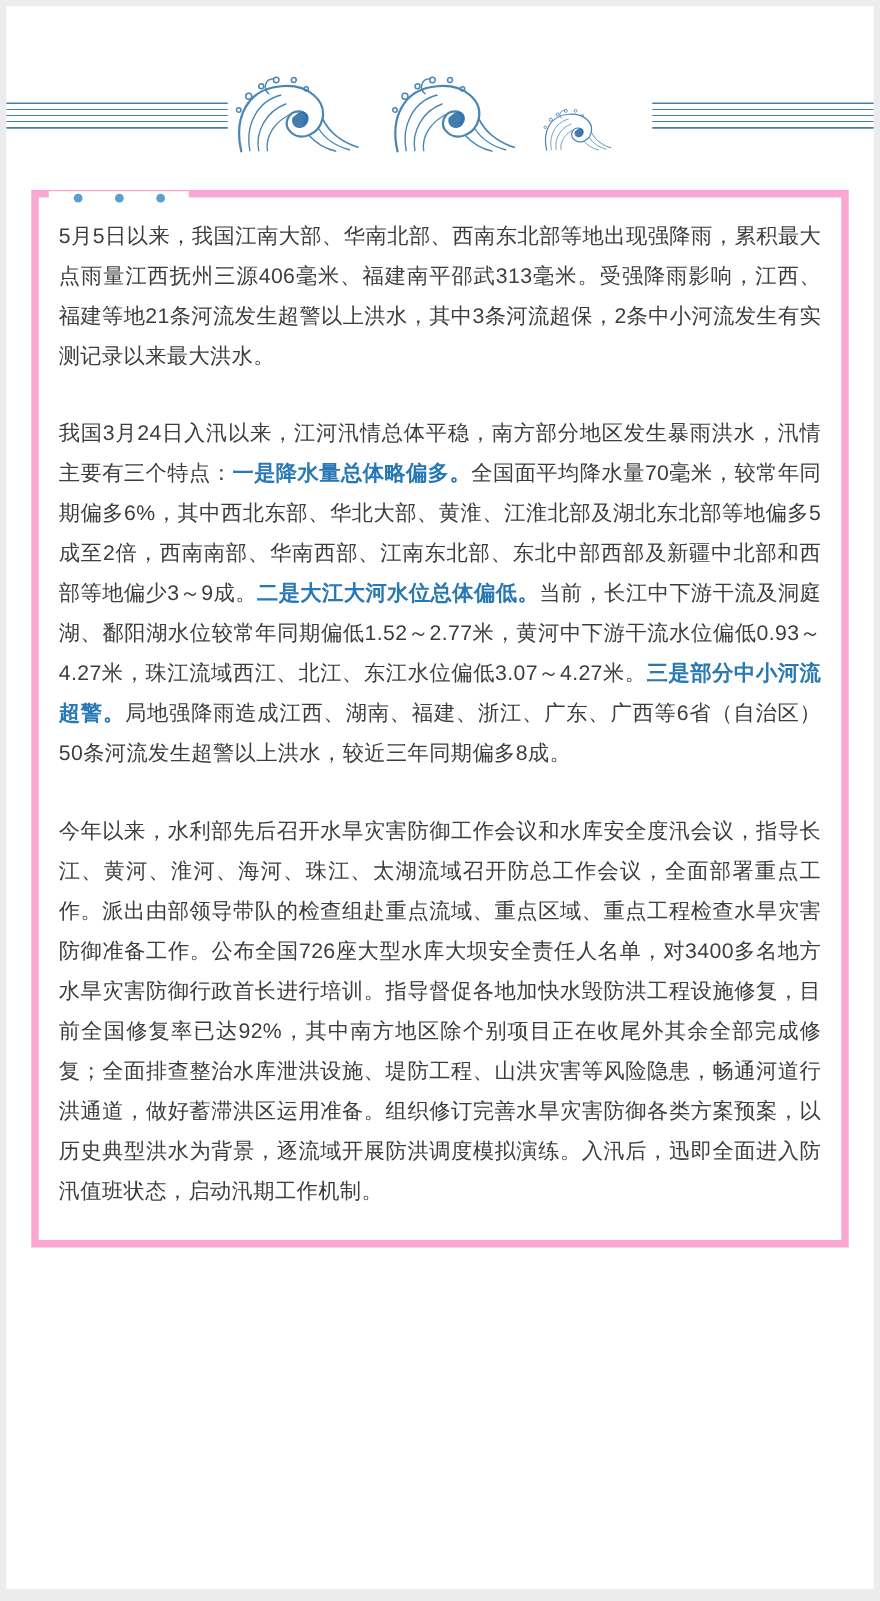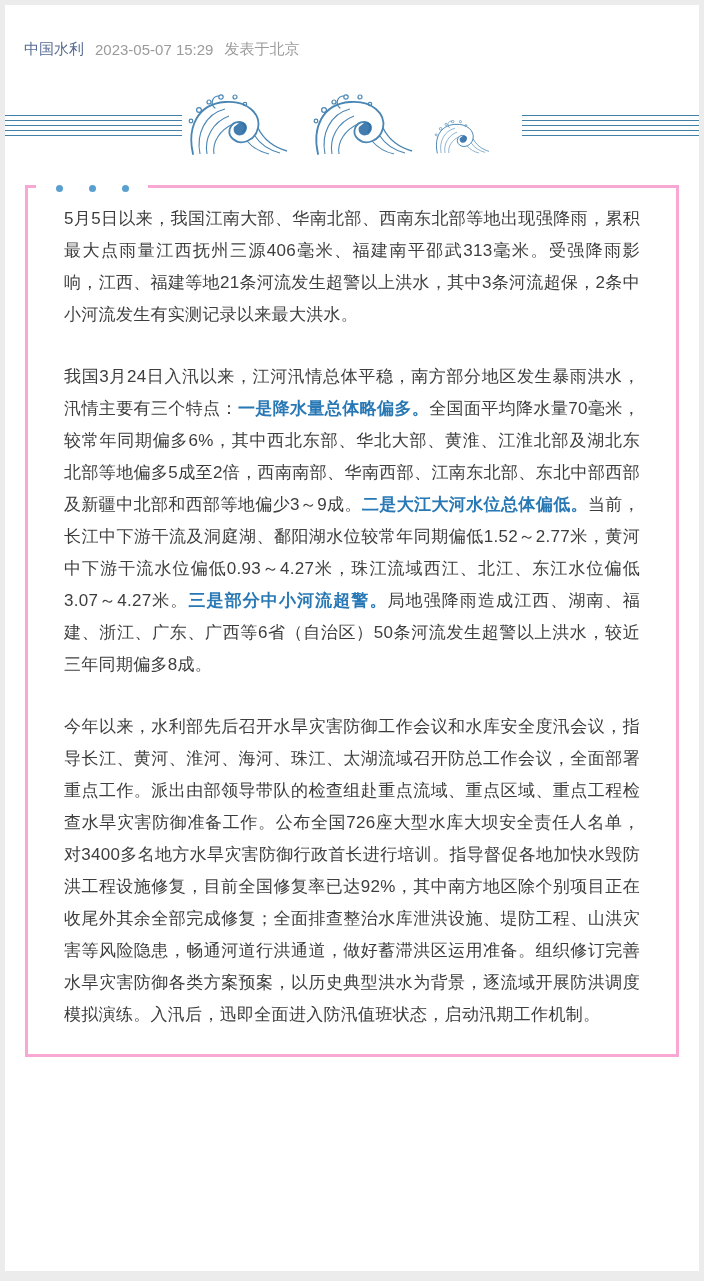--- a/index.html
+++ b/index.html
@@ -58,22 +58,22 @@
     position: absolute;
     left: 50%;
     transform: translateX(-50%);
     top: 2px;
   }
 
   
   .article-box {
     position: relative;
     margin: 21px 20px 0;
-    border: 3px solid #f9a8d4;
-    padding: 15px 36px 21px;
+    border: 6px solid #f9a8d4;
+    padding: 15px 16px 21px;
   }
   .dots-decoration {
     position: absolute;
     top: -5px;
     left: 8px;
     width: 112px;
     height: 10px;
     background: #ffffff;
     display: flex;
     align-items: center;
@@ -99,25 +99,20 @@
     color: var(--accent, #2878b5);
     font-weight: 700;
   }
 </style>
 </head>
 <body>
 
 <div class="card">
 
 
-  <div class="byline">
-    <span class="account">中国水利</span>
-    <span class="time">2023-05-07 15:29</span>
-    <span class="loc">发表于北京</span>
-  </div>
 
   <div class="banner">
     <div class="lines"></div>
     <svg width="340" height="64" viewBox="0 0 340 64" aria-hidden="true">
       <rect x="0" y="0" width="340" height="64" fill="#ffffff"></rect>
       <defs>
         <g id="bigwave">
 
           <path d="M6,60 C0,34 10,10 38,8 C60,6 74,20 71,34 C68,47 54,52 46,45 C39,39 43,28 52,28 C58,28 60,34 56,38" fill="none" stroke="#4a86b4" stroke-width="1.8" stroke-linecap="round"></path>
 

